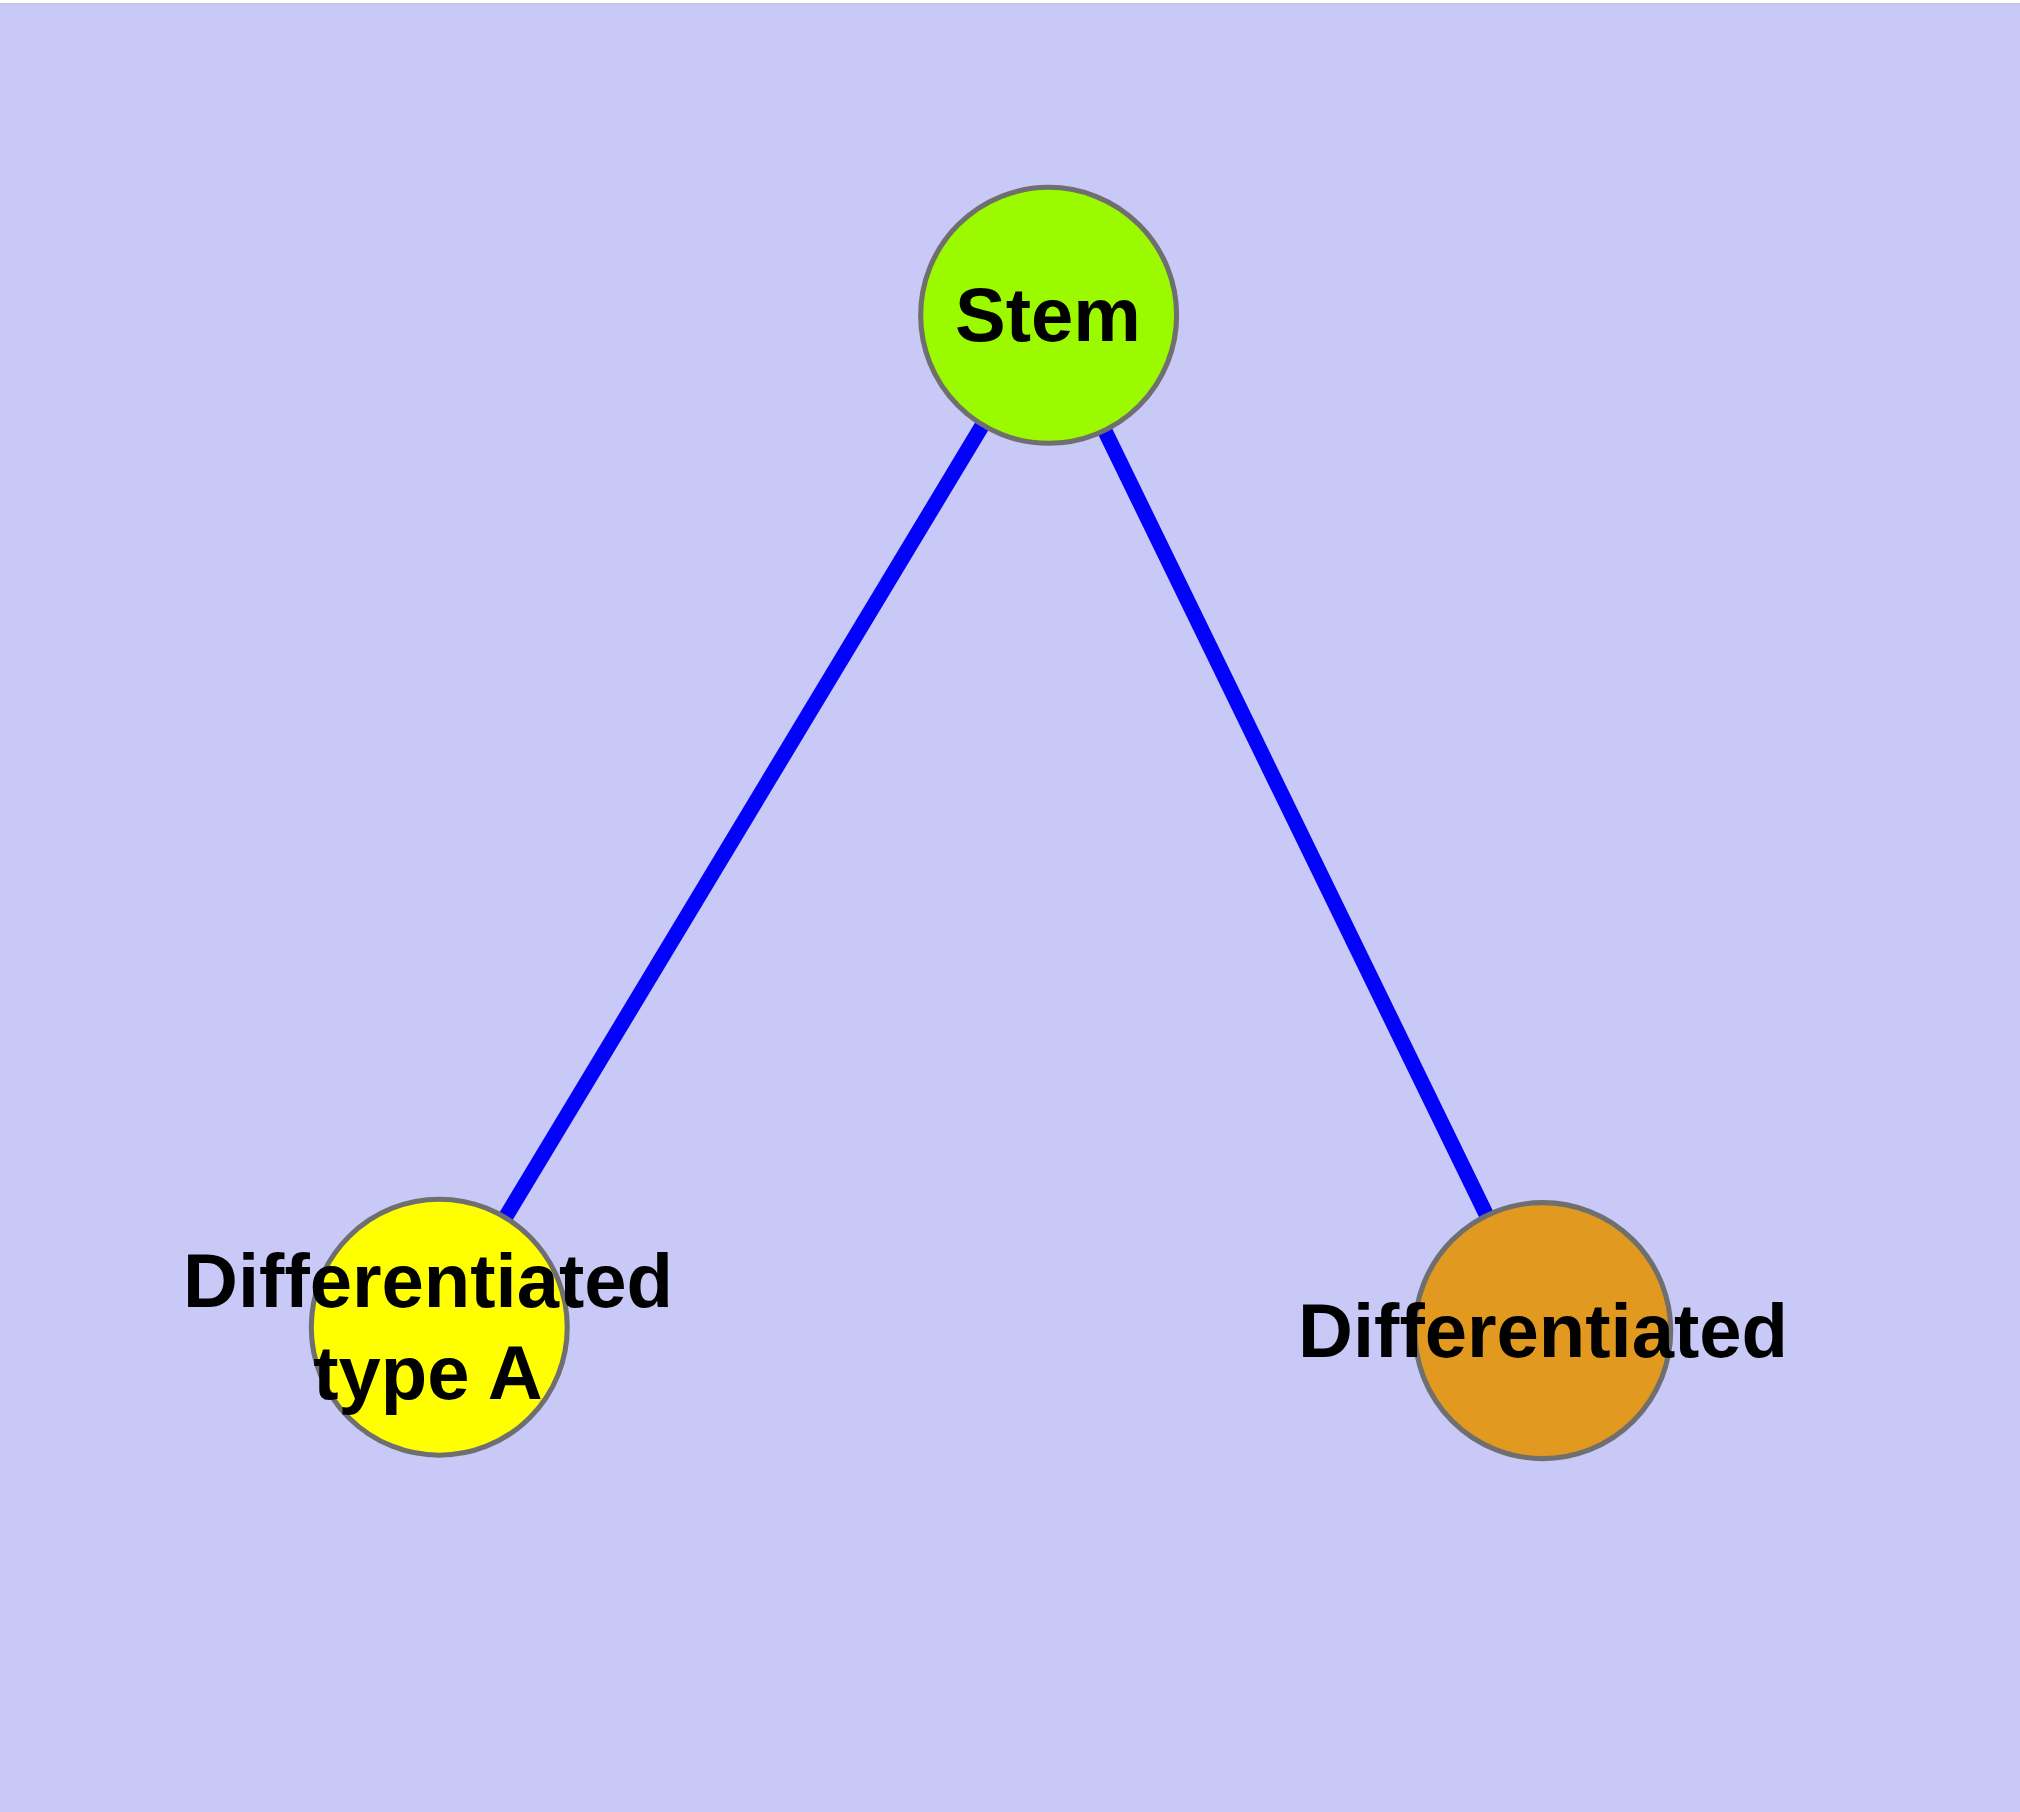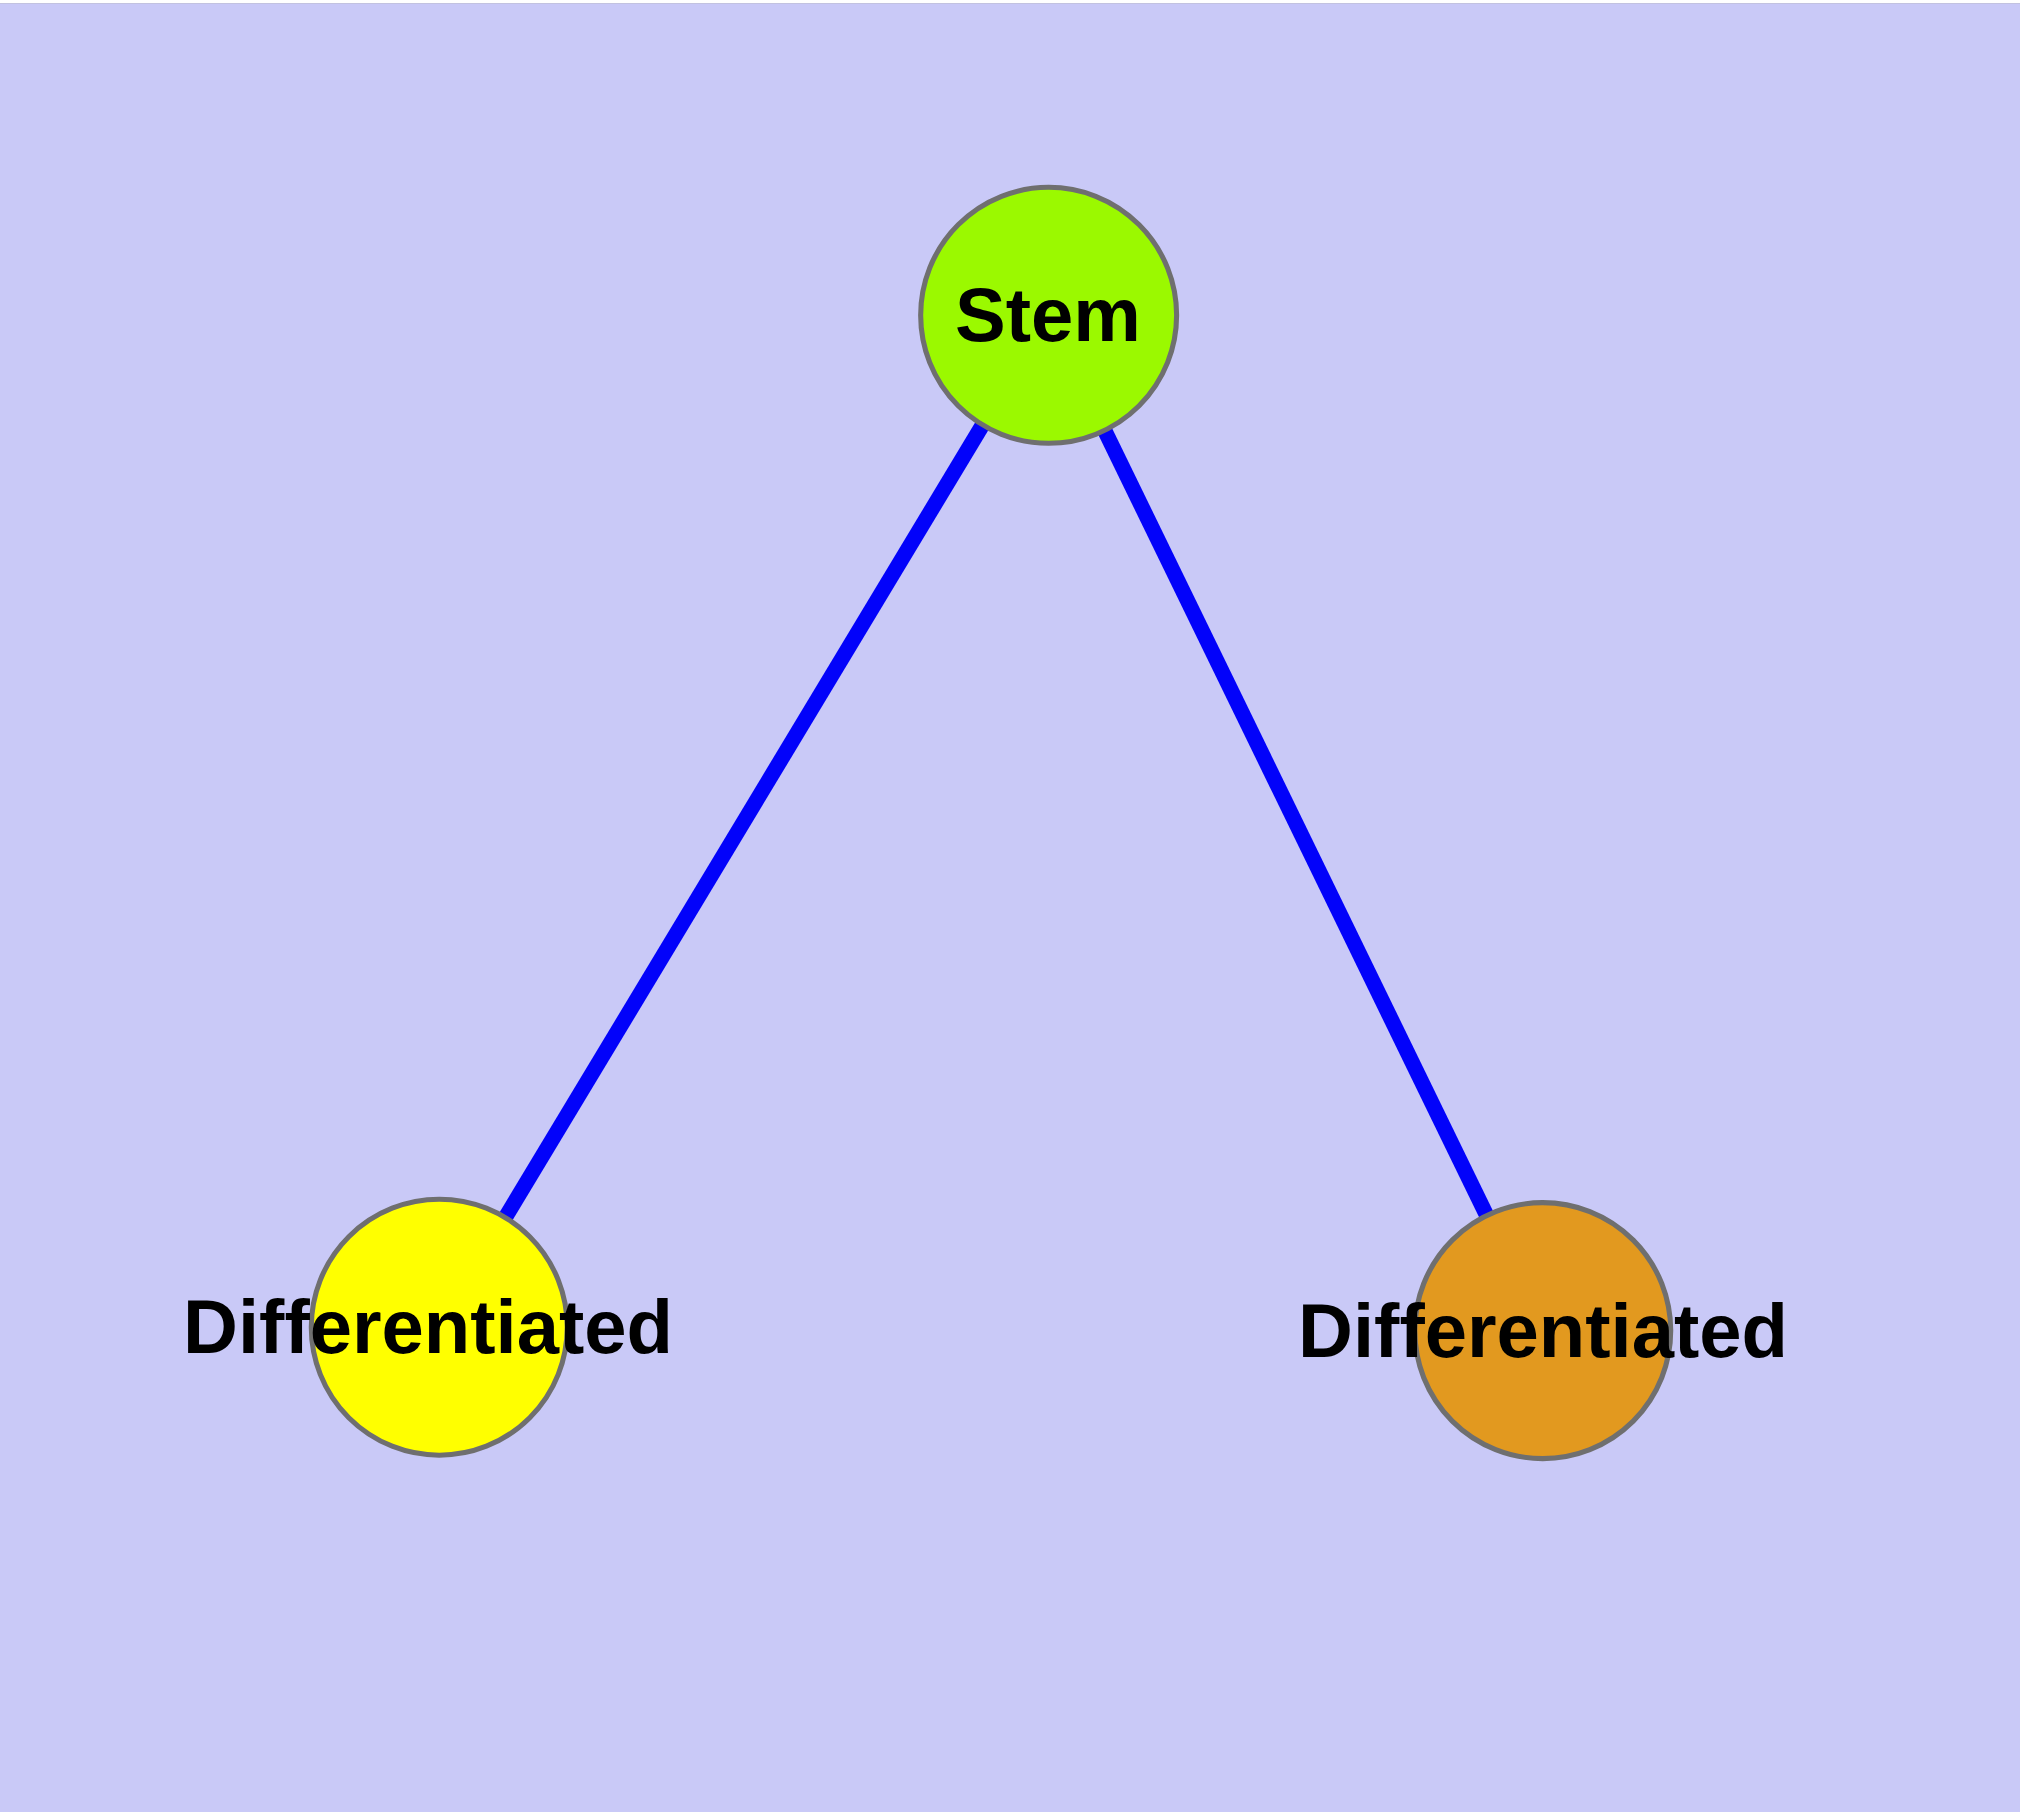--- a/index.html
+++ b/index.html
@@ -63,20 +63,21 @@
     <circle cx="1820" cy="1570" r="151" stroke-width="6" fill="#E2991F"></circle>
     <circle cx="1820" cy="1570" r="151" fill="none" stroke-width="6" stroke="#6F6F6F"></circle>
   </svg>
 
   <div class="node-label" style="left:1048px; top:315px;">
     <div>Stem</div>
   </div>
 
   <div class="node-label" style="left:428px; top:1327px;">
     <div>Differentiated</div>
+    <div>type A</div>
   </div>
 
   <div class="node-label" style="left:1543px; top:1331px;">
     <div>Differentiated</div>
   </div>
 
 </div>
 
 
 </body></html>

